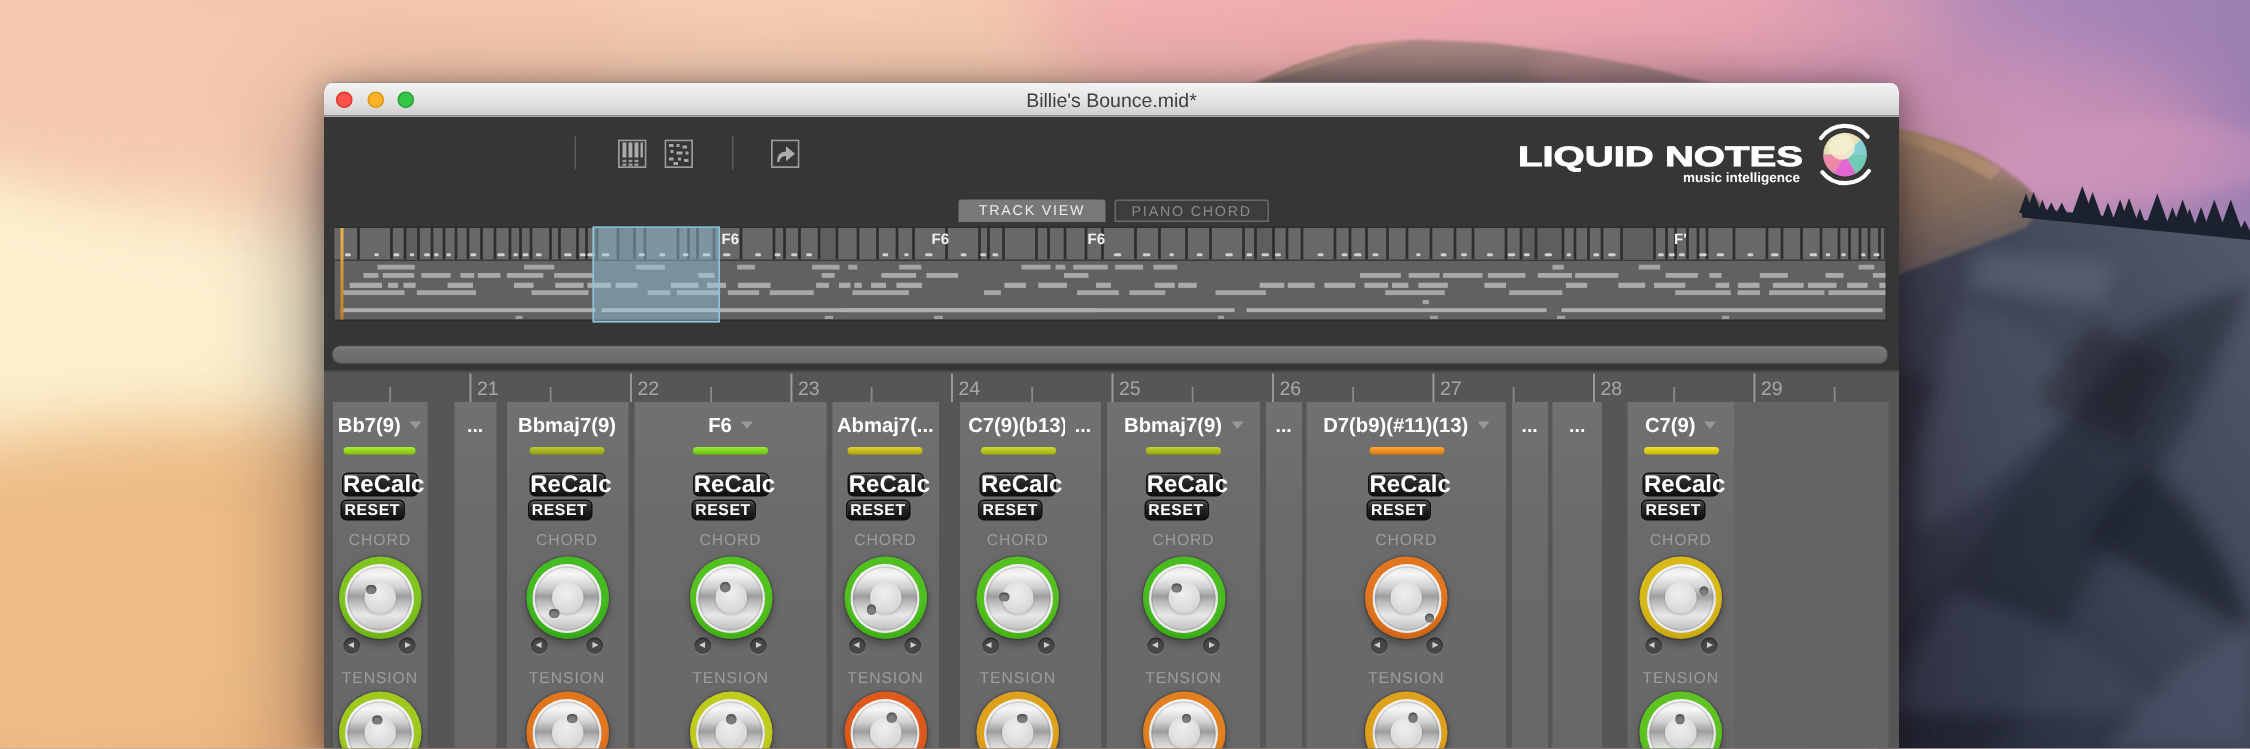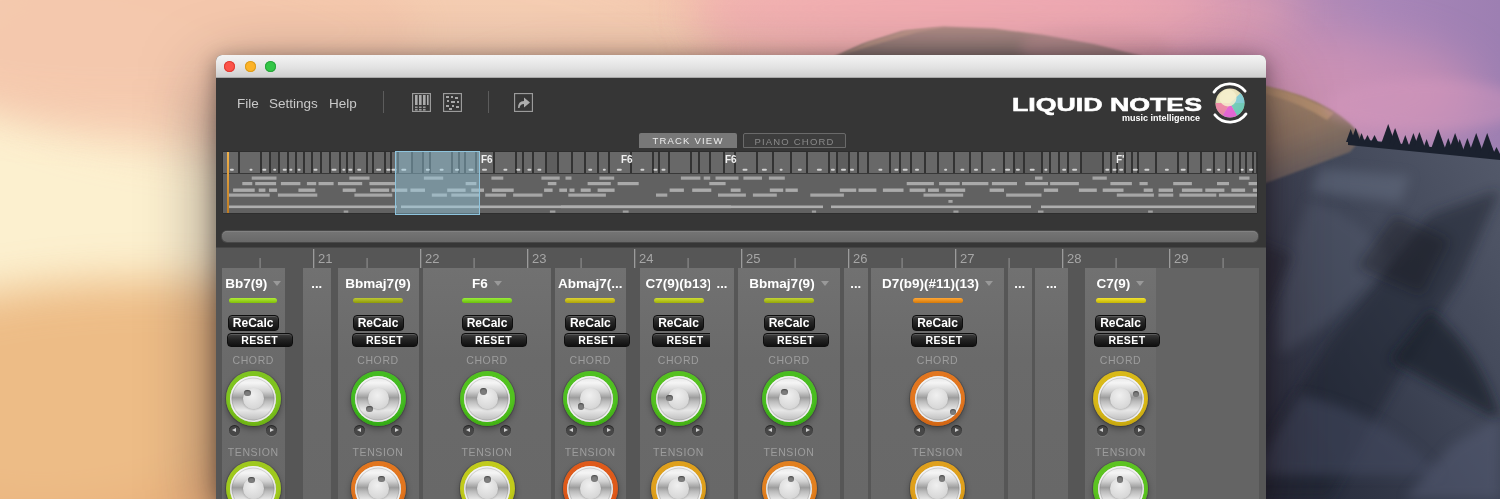--- a/index.html
+++ b/index.html
@@ -25,22 +25,22 @@
 #rulerw{position:absolute;left:0;top:192px;width:1050px;height:21px;background:#565656;border-top:1px solid #454545}
 #chordzone{position:absolute;left:0;top:213px;width:1050px;height:231px;background:#565656}
 #emptyR{position:absolute;left:940px;top:0;width:103px;height:231px;background:#646464}
 .panel{position:absolute;top:0;height:231px;background:linear-gradient(180deg,#717171,#6a6a6a 40%,#686868)}
 .cname{position:absolute;top:8px;left:0;right:0;text-align:center;font-size:13.5px;font-weight:bold;color:#fff;white-space:nowrap}
 .tri{display:inline-block;width:0;height:0;border-left:4.5px solid transparent;border-right:4.5px solid transparent;border-top:5.5px solid #999;margin-left:6px;vertical-align:2px}
 .dots{position:absolute;top:8px;left:0;right:0;text-align:center;font-size:13px;font-weight:bold;color:#fff}
 .cbar{position:absolute;top:29.5px;height:5.5px;border-radius:3px}
 .btn{position:absolute;color:#fff;text-align:center;font-weight:bold;border-radius:4px;
  background:linear-gradient(180deg,#3e3e3e,#242424 45%,#101010);border:1px solid #0e0e0e;box-shadow:inset 0 1px 0 #5a5a5a}
-.recalc{top:46.5px;width:51px;height:16.5px;font-size:12px;line-height:15px}
-.reset{top:64.5px;width:66px;height:14.5px;font-size:10.5px;line-height:13px;letter-spacing:.4px}
+.recalc{top:46.5px;width:51px;height:16.5px;font-size:16px;line-height:15px}
+.reset{top:64.5px;width:43px;height:14.5px;font-size:10.5px;line-height:13px;letter-spacing:.4px}
 .lab{position:absolute;left:0;right:0;text-align:center;font-size:10.5px;color:#9d9d9d;letter-spacing:.6px}
 .knob{position:absolute;width:55px;height:55px;border-radius:50%;box-shadow:0 3px 6px rgba(0,0,0,.35), 0 0 0 1px rgba(50,50,50,.3)}
 .kface{position:absolute;left:4.5px;top:4.5px;width:46px;height:46px;border-radius:50%;
  background:linear-gradient(180deg,#e4e4e4,#f5f5f5 15%,#d2d2d2 33%,#9d9d9d 47%,#bdbdbd 56%,#e8e8e8 74%,#c6c6c6 92%,#b6b6b6);
  box-shadow:inset 0 0 0 1.5px rgba(255,255,255,.75), inset 0 0 0 2.5px rgba(120,120,120,.25)}
 .kcap{position:absolute;left:12.5px;top:12.5px;width:21px;height:21px;border-radius:50%;
  background:radial-gradient(circle at 45% 35%,#f0f0f0,#d8d8d8 70%,#bfbfbf);box-shadow:0 1px 2px rgba(0,0,0,.2)}
 .kdot{position:absolute;width:6.8px;height:6.8px;border-radius:50%;background:#7d7d7d;box-shadow:inset 0 1px 1.5px rgba(0,0,0,.45)}
 .arr{position:absolute;width:11px;height:11px;border-radius:50%;background:#474747;box-shadow:inset 0 1px 1px rgba(0,0,0,.5),0 1px 0 rgba(255,255,255,.12)}
 .tl{position:absolute;left:2.6px;top:2.8px;width:0;height:0;border-top:2.8px solid transparent;border-bottom:2.8px solid transparent;border-right:4.2px solid #cfcfcf}
@@ -134,25 +134,21 @@
  <path d="M1300,395 q90,20 140,80 l-190,0 Z" fill="#454c62" opacity=".55" filter="url(#soft3)"></path>
  <path d="M1430,310 q50,40 70,110 l-110,-60 Z" fill="#171b26" opacity=".65" filter="url(#soft3)"></path>
  <path d="M1452,445 l48,-28 l0,82 l-95,0 Z" fill="#565d76" opacity=".5" filter="url(#soft3)"></path>
  <path d="M1252,240 l40,15 l-35,80 l-5,0 Z" fill="#20242f" opacity=".5" filter="url(#soft3)"></path>
 </svg>
 <div id="win">
  <div id="tbar">
   <div class="tl-dot" style="left:8px;background:#fc5349;box-shadow:inset 0 0 0 1px #dd3b33"></div>
   <div class="tl-dot" style="left:28.5px;background:#fdb327;box-shadow:inset 0 0 0 1px #d99b1e"></div>
   <div class="tl-dot" style="left:49px;background:#33c646;box-shadow:inset 0 0 0 1px #28a33a"></div>
- </div>
- <div id="menurow">
-  <span style="left:21px">File</span>
-        <span style="left:53px">Settings</span>
-        <span style="left:113px">Help</span>
+  <div id="ttl">Billie's Bounce.mid*</div>
  </div>
  <div class="vsep" style="left:167px"></div>
  <svg class="ticon" style="left:196px" viewBox="0 0 19 19">
   <rect x="0.5" y="0.5" width="18" height="18" fill="none" stroke="#9b9b9b" stroke-width="1.3"></rect>
   <g fill="#ababab">
           <rect x="3" y="2" width="2.6" height="10"></rect>
           <rect x="7" y="2" width="2.6" height="10"></rect>
           <rect x="11" y="2" width="2.6" height="10"></rect>
           <rect x="15" y="2" width="1.6" height="10"></rect>
         </g>

